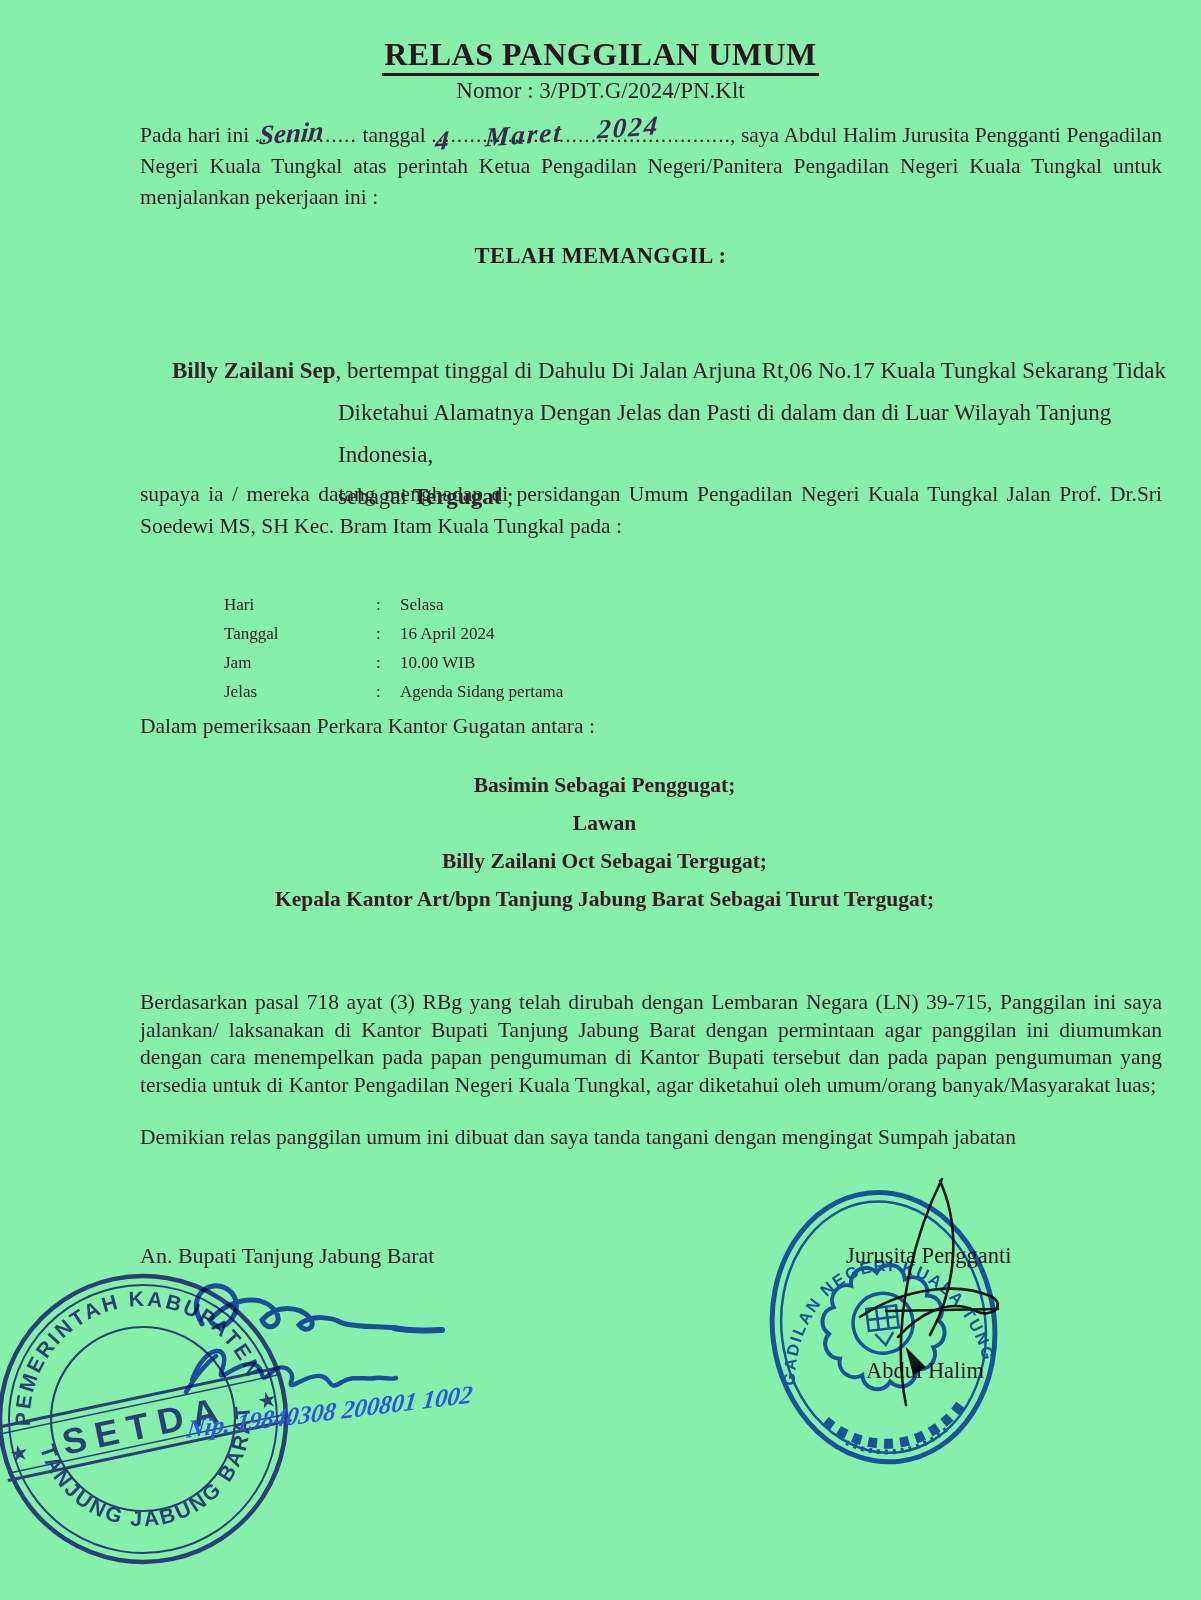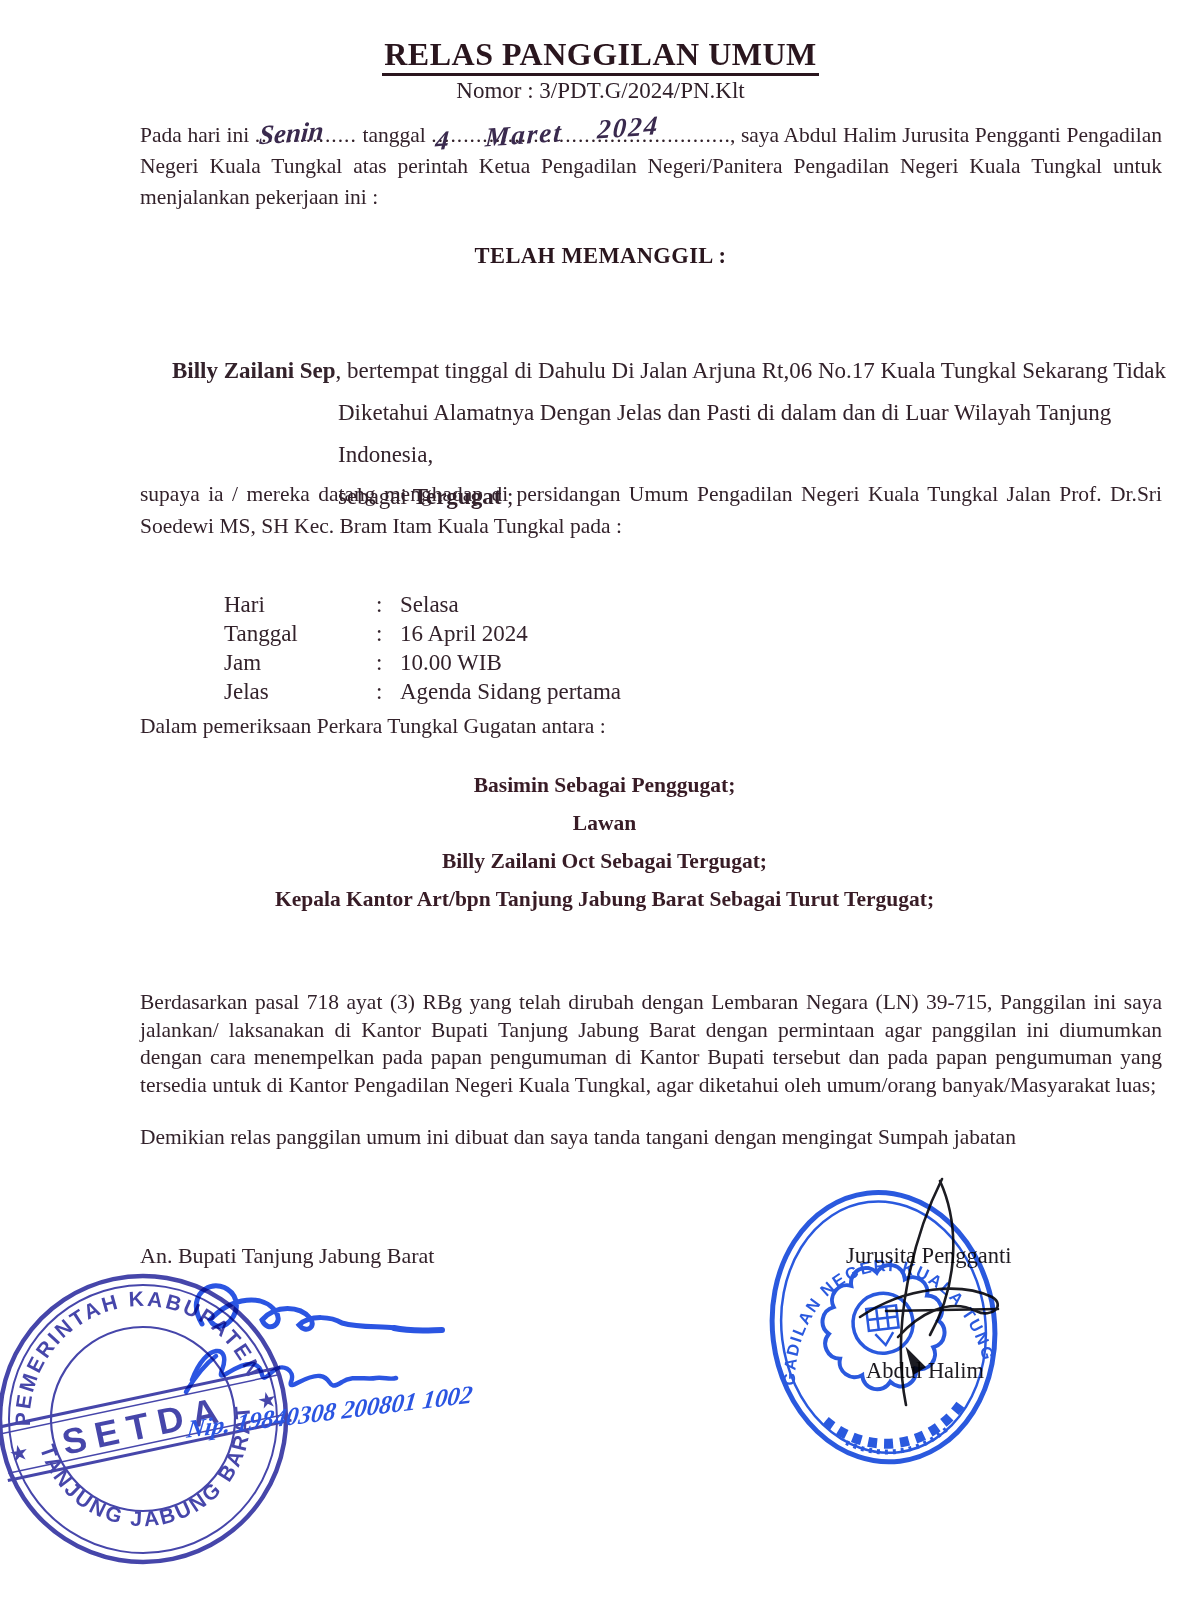--- a/index.html
+++ b/index.html
@@ -1,40 +1,40 @@
 <!DOCTYPE html>
 <html><head>
 <meta charset="utf-8">
 <style>
   html,body{margin:0;padding:0;background:#e8e8e8;}
   .page{
     position:relative;
     width:1201px;height:1600px;
-    background:#ffffff;
+    background:#86efac;
     overflow:hidden;
     font-family:"Liberation Serif", serif;
     color:#33222b;
     text-decoration:underline;
   }
   .abs{position:absolute;}
   
   .doc-title{
     left:0;right:0;top:36px;text-align:center;
     font-size:32px;font-weight:bold;letter-spacing:.5px;color:#2a161e;
   }
   .doc-title span{border-bottom:3px solid #2a161e;padding:0 2px 1px 2px;}
   .doc-number{left:0;right:0;top:78px;text-align:center;font-size:23px;color:#30202a;}
   
   .para{left:140px;width:1022px;font-size:21.5px;line-height:31px;text-align:justify;}
   .p-open{top:120px;}
   .h-memanggil{left:0;right:0;top:243px;text-align:center;font-size:22.5px;font-weight:bold;color:#2a161e;letter-spacing:.4px;}
   .defendant{top:350px;left:132px;width:1010px;font-size:23px;line-height:42px;margin-left:40px;}
   .defendant .ind{padding-left:166px;}
   .p-supaya{top:478px;line-height:32px;}
-  .schedule{top:590px;left:224px;font-size:23px;line-height:29px;}
+  .schedule{top:590px;left:224px;font-size:17px;line-height:29px;}
   .schedule .row{display:flex;}
   .schedule .lbl{width:152px;}
   .schedule .col{width:24px;}
   .p-dalam{top:714px;left:140px;font-size:21.5px;}
   .parties{top:766px;left:8px;right:0;text-align:center;font-weight:bold;font-size:21.5px;line-height:38px;color:#381c26;}
   .p-berdasarkan{top:952px;line-height:27.6px;margin-top:37px;}
   .p-demikian{top:1122px;text-align:left;}
   
   .fillin{display:inline-block;position:relative;white-space:nowrap;}
   .dots{letter-spacing:1px;color:#33222b;}
@@ -94,21 +94,21 @@
       <span class="col">:</span>
       <span class="val">10.00 WIB</span>
     </div>
     <div class="row">
       <span class="lbl">Jelas</span>
       <span class="col">:</span>
       <span class="val">Agenda Sidang pertama</span>
     </div>
   </div>
 
-  <div class="abs p-dalam">Dalam pemeriksaan Perkara Tungkal Gugatan antara :</div>
+  <div class="abs p-dalam">Dalam pemeriksaan Perkara Kantor Gugatan antara :</div>
 
   <div class="abs parties">
     <div>Basimin Sebagai  Penggugat;</div>
     <div>Lawan</div>
     <div>Billy Zailani Oct Sebagai  Tergugat;</div>
     <div>Kepala Kantor Art/bpn Tanjung Jabung Barat Sebagai  Turut Tergugat;</div>
   </div>
 
   <div class="abs para p-berdasarkan">Berdasarkan pasal 718 ayat (3) RBg yang telah dirubah dengan Lembaran Negara (LN) 39-715, Panggilan ini saya jalankan/ laksanakan di Kantor Bupati Tanjung Jabung Barat dengan permintaan agar panggilan ini diumumkan dengan cara menempelkan pada papan pengumuman di Kantor Bupati tersebut dan pada papan pengumuman yang tersedia untuk di Kantor Pengadilan Negeri Kuala Tungkal, agar diketahui oleh umum/orang banyak/Masyarakat luas;</div>
 

